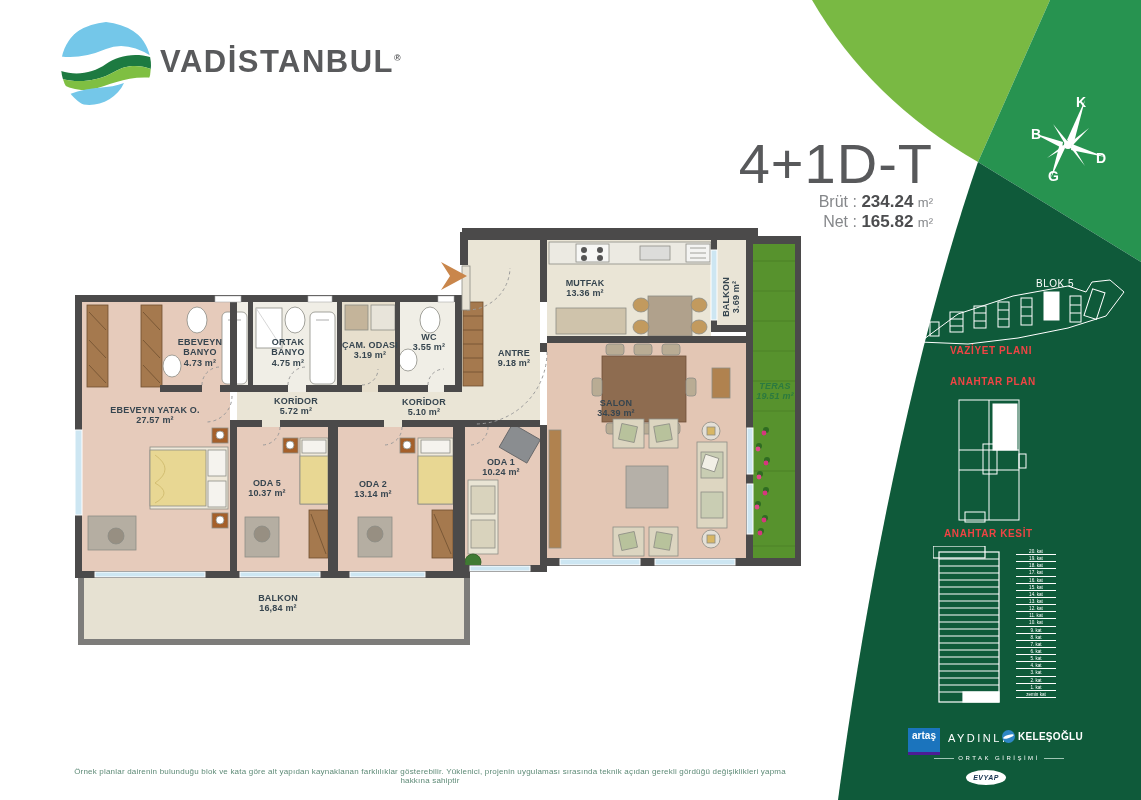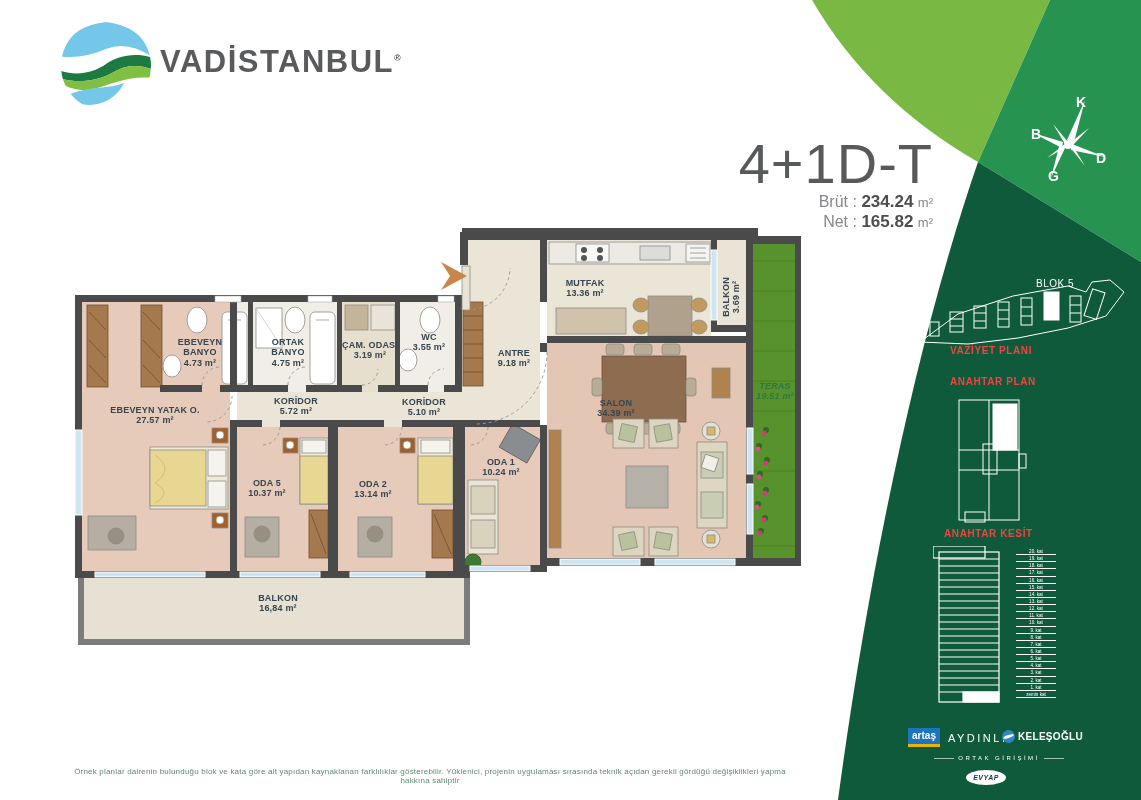--- a/index.html
+++ b/index.html
@@ -32,21 +32,21 @@
   .rlabel.green{color:#2c7a3f;font-style:italic;}
 
   
   .side-title{color:#ef4444;font-weight:bold;font-size:10px;letter-spacing:.6px;}
   .blok{color:#fff;font-size:10px;letter-spacing:.5px;}
   .kat-col{left:1016px;top:548px;width:40px;}
   .kat{height:7.15px;line-height:7px;font-size:4.6px;color:#fff;text-align:center;
        border-bottom:.5px solid #fff;overflow:hidden;}
 
   
-  .artas{left:908px;top:728px;width:32px;height:19px;background:#1b74bd;border-bottom:3px solid #eab308;
+  .artas{left:908px;top:728px;width:32px;height:27px;background:#1b74bd;border-bottom:3px solid #4c1d95;
          color:#fff;font-weight:bold;font-size:10px;text-align:center;line-height:16px;}
   .aydinli{left:948px;top:732px;color:#fff;font-size:11px;letter-spacing:2.5px;font-weight:400;}
   .kel{left:1018px;top:731px;color:#fff;font-weight:bold;font-size:10px;letter-spacing:.3px;}
   .globe{left:1002px;top:730px;width:13px;height:13px;border-radius:50%;background:#2e86c4;overflow:hidden;}
   .globe:after{content:"";position:absolute;left:1px;top:5px;width:11px;height:3px;background:#fff;border-radius:50%;transform:rotate(-18deg);}
   .ortak-row{left:934px;top:755px;width:130px;display:flex;align-items:center;color:#fff;}
   .ortak-row .ln{flex:1;height:1px;background:#9ec4b2;}
   .ortak-row .tx{font-size:6px;letter-spacing:2.5px;padding:0 4px;white-space:nowrap;}
   .evyap{left:966px;top:770px;width:40px;height:15px;background:#fff;border-radius:50%;
          color:#16324f;font-weight:bold;font-style:italic;font-size:7px;text-align:center;line-height:15px;letter-spacing:.5px;}

